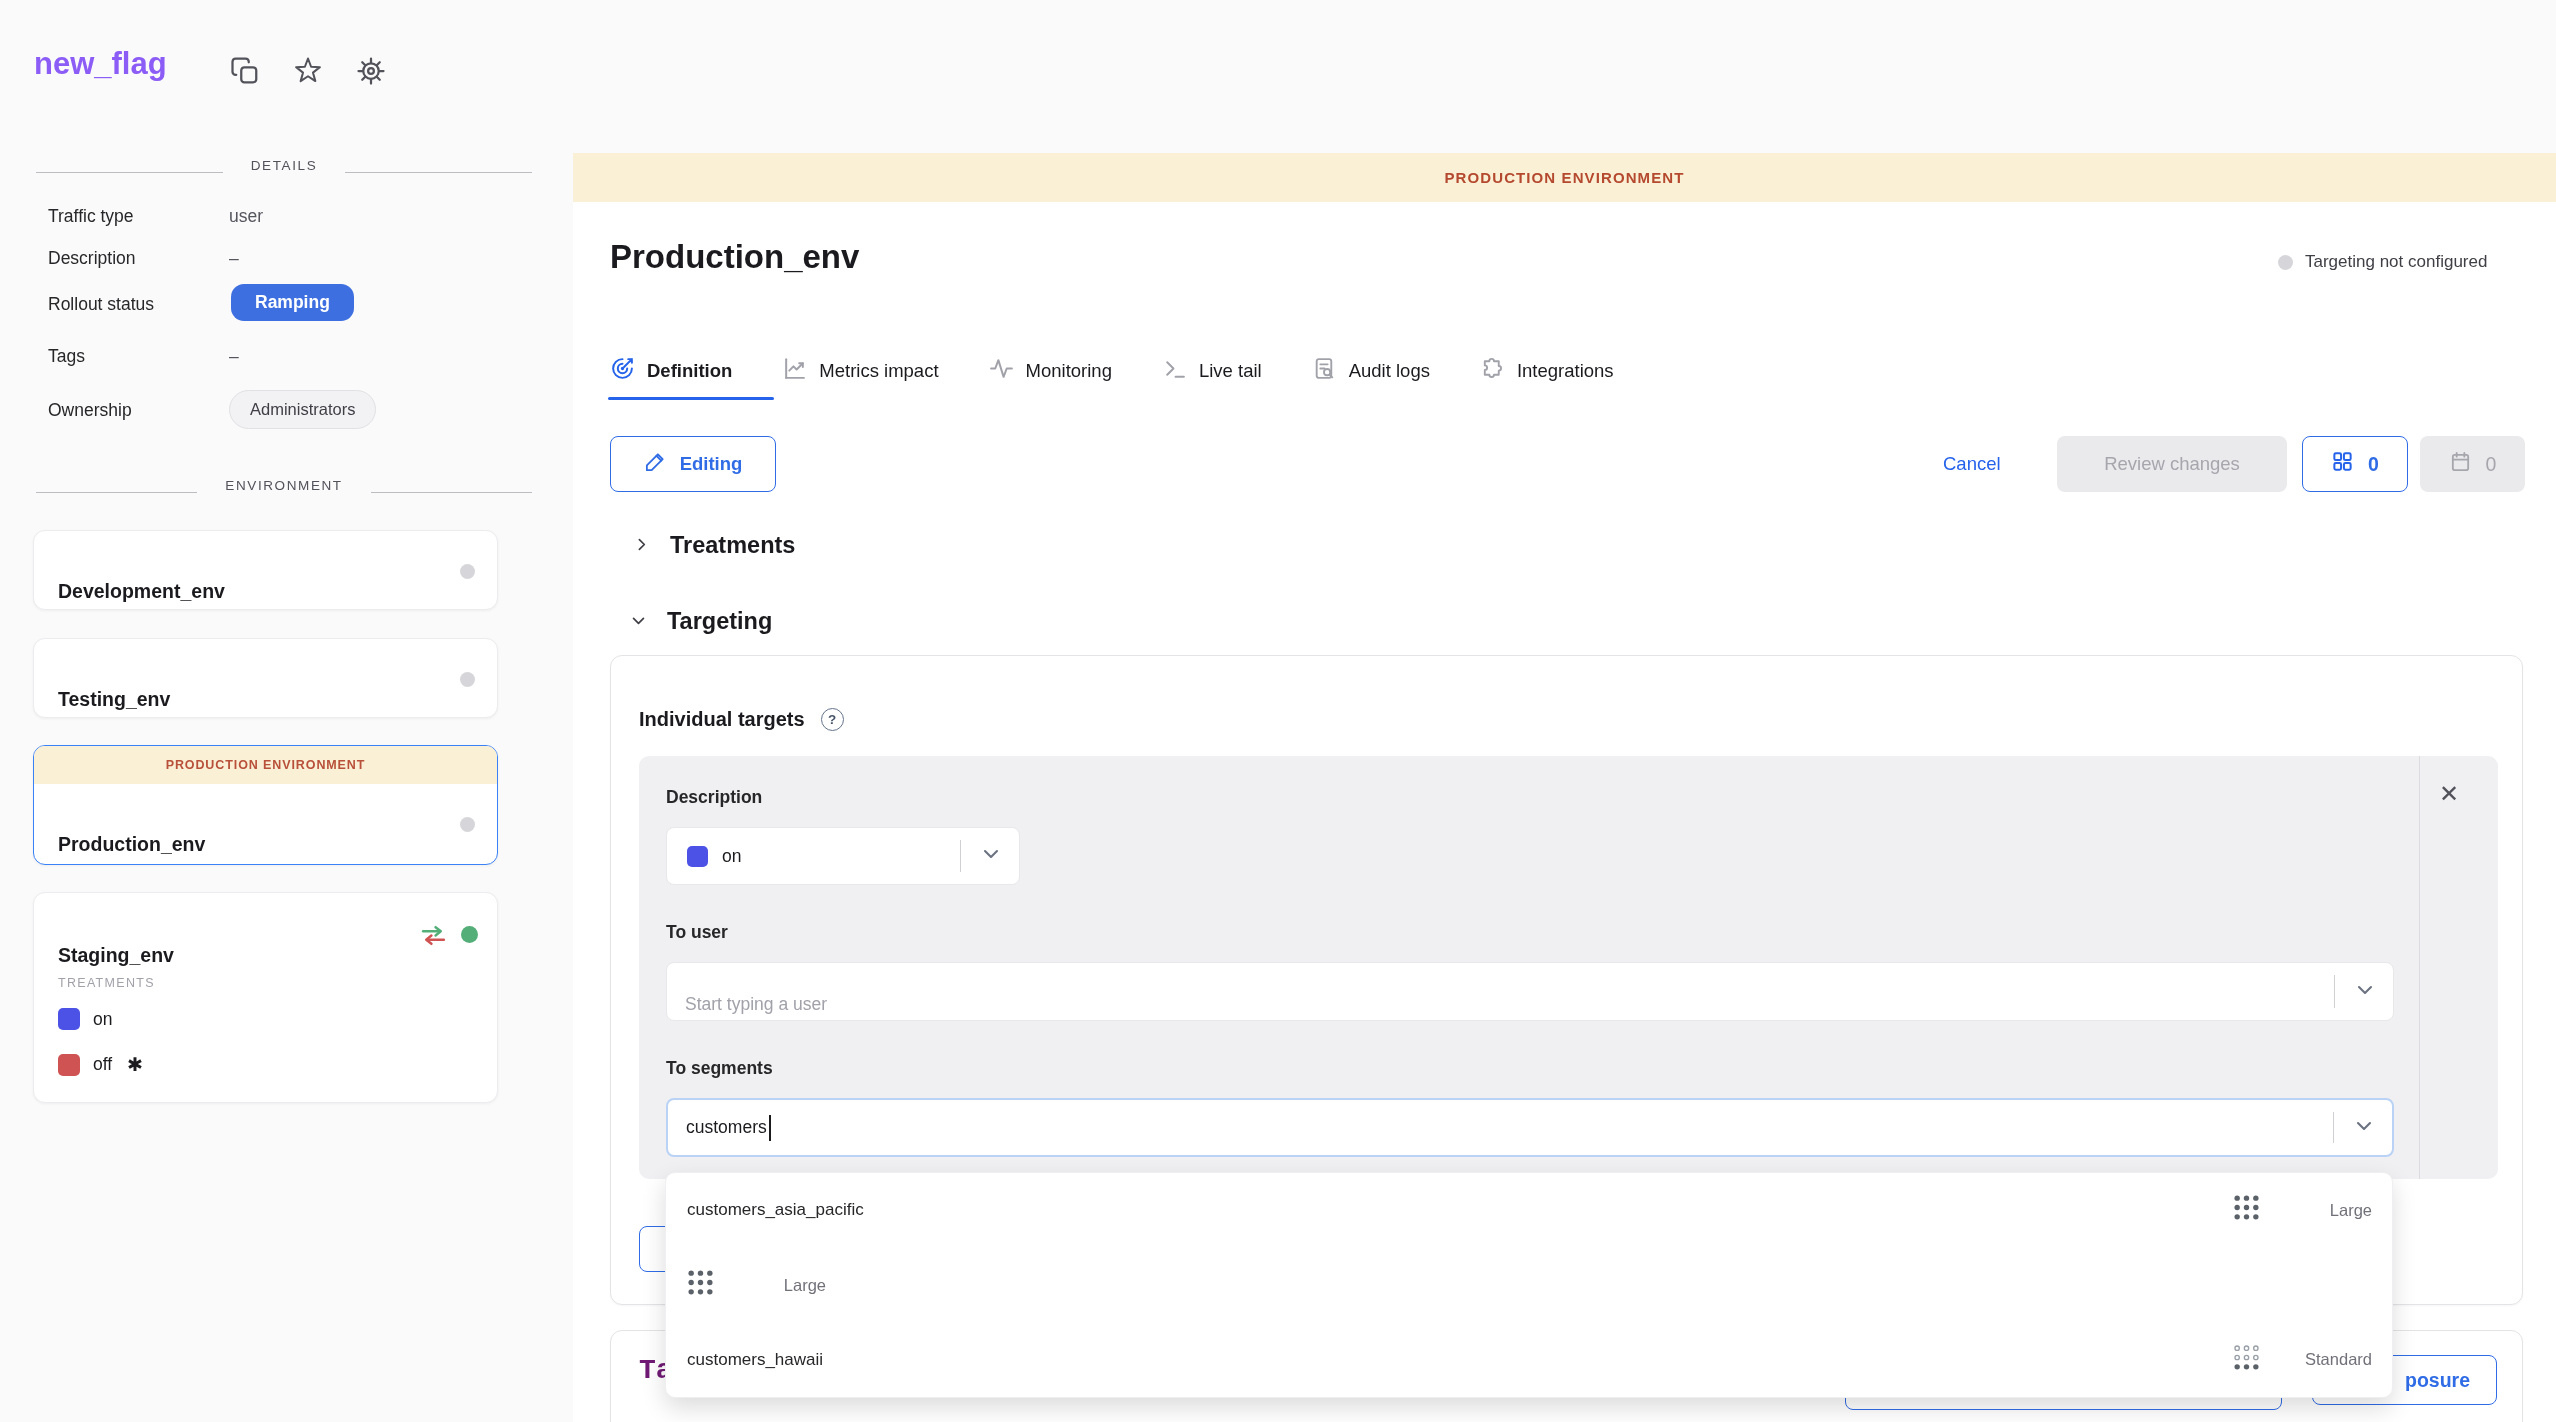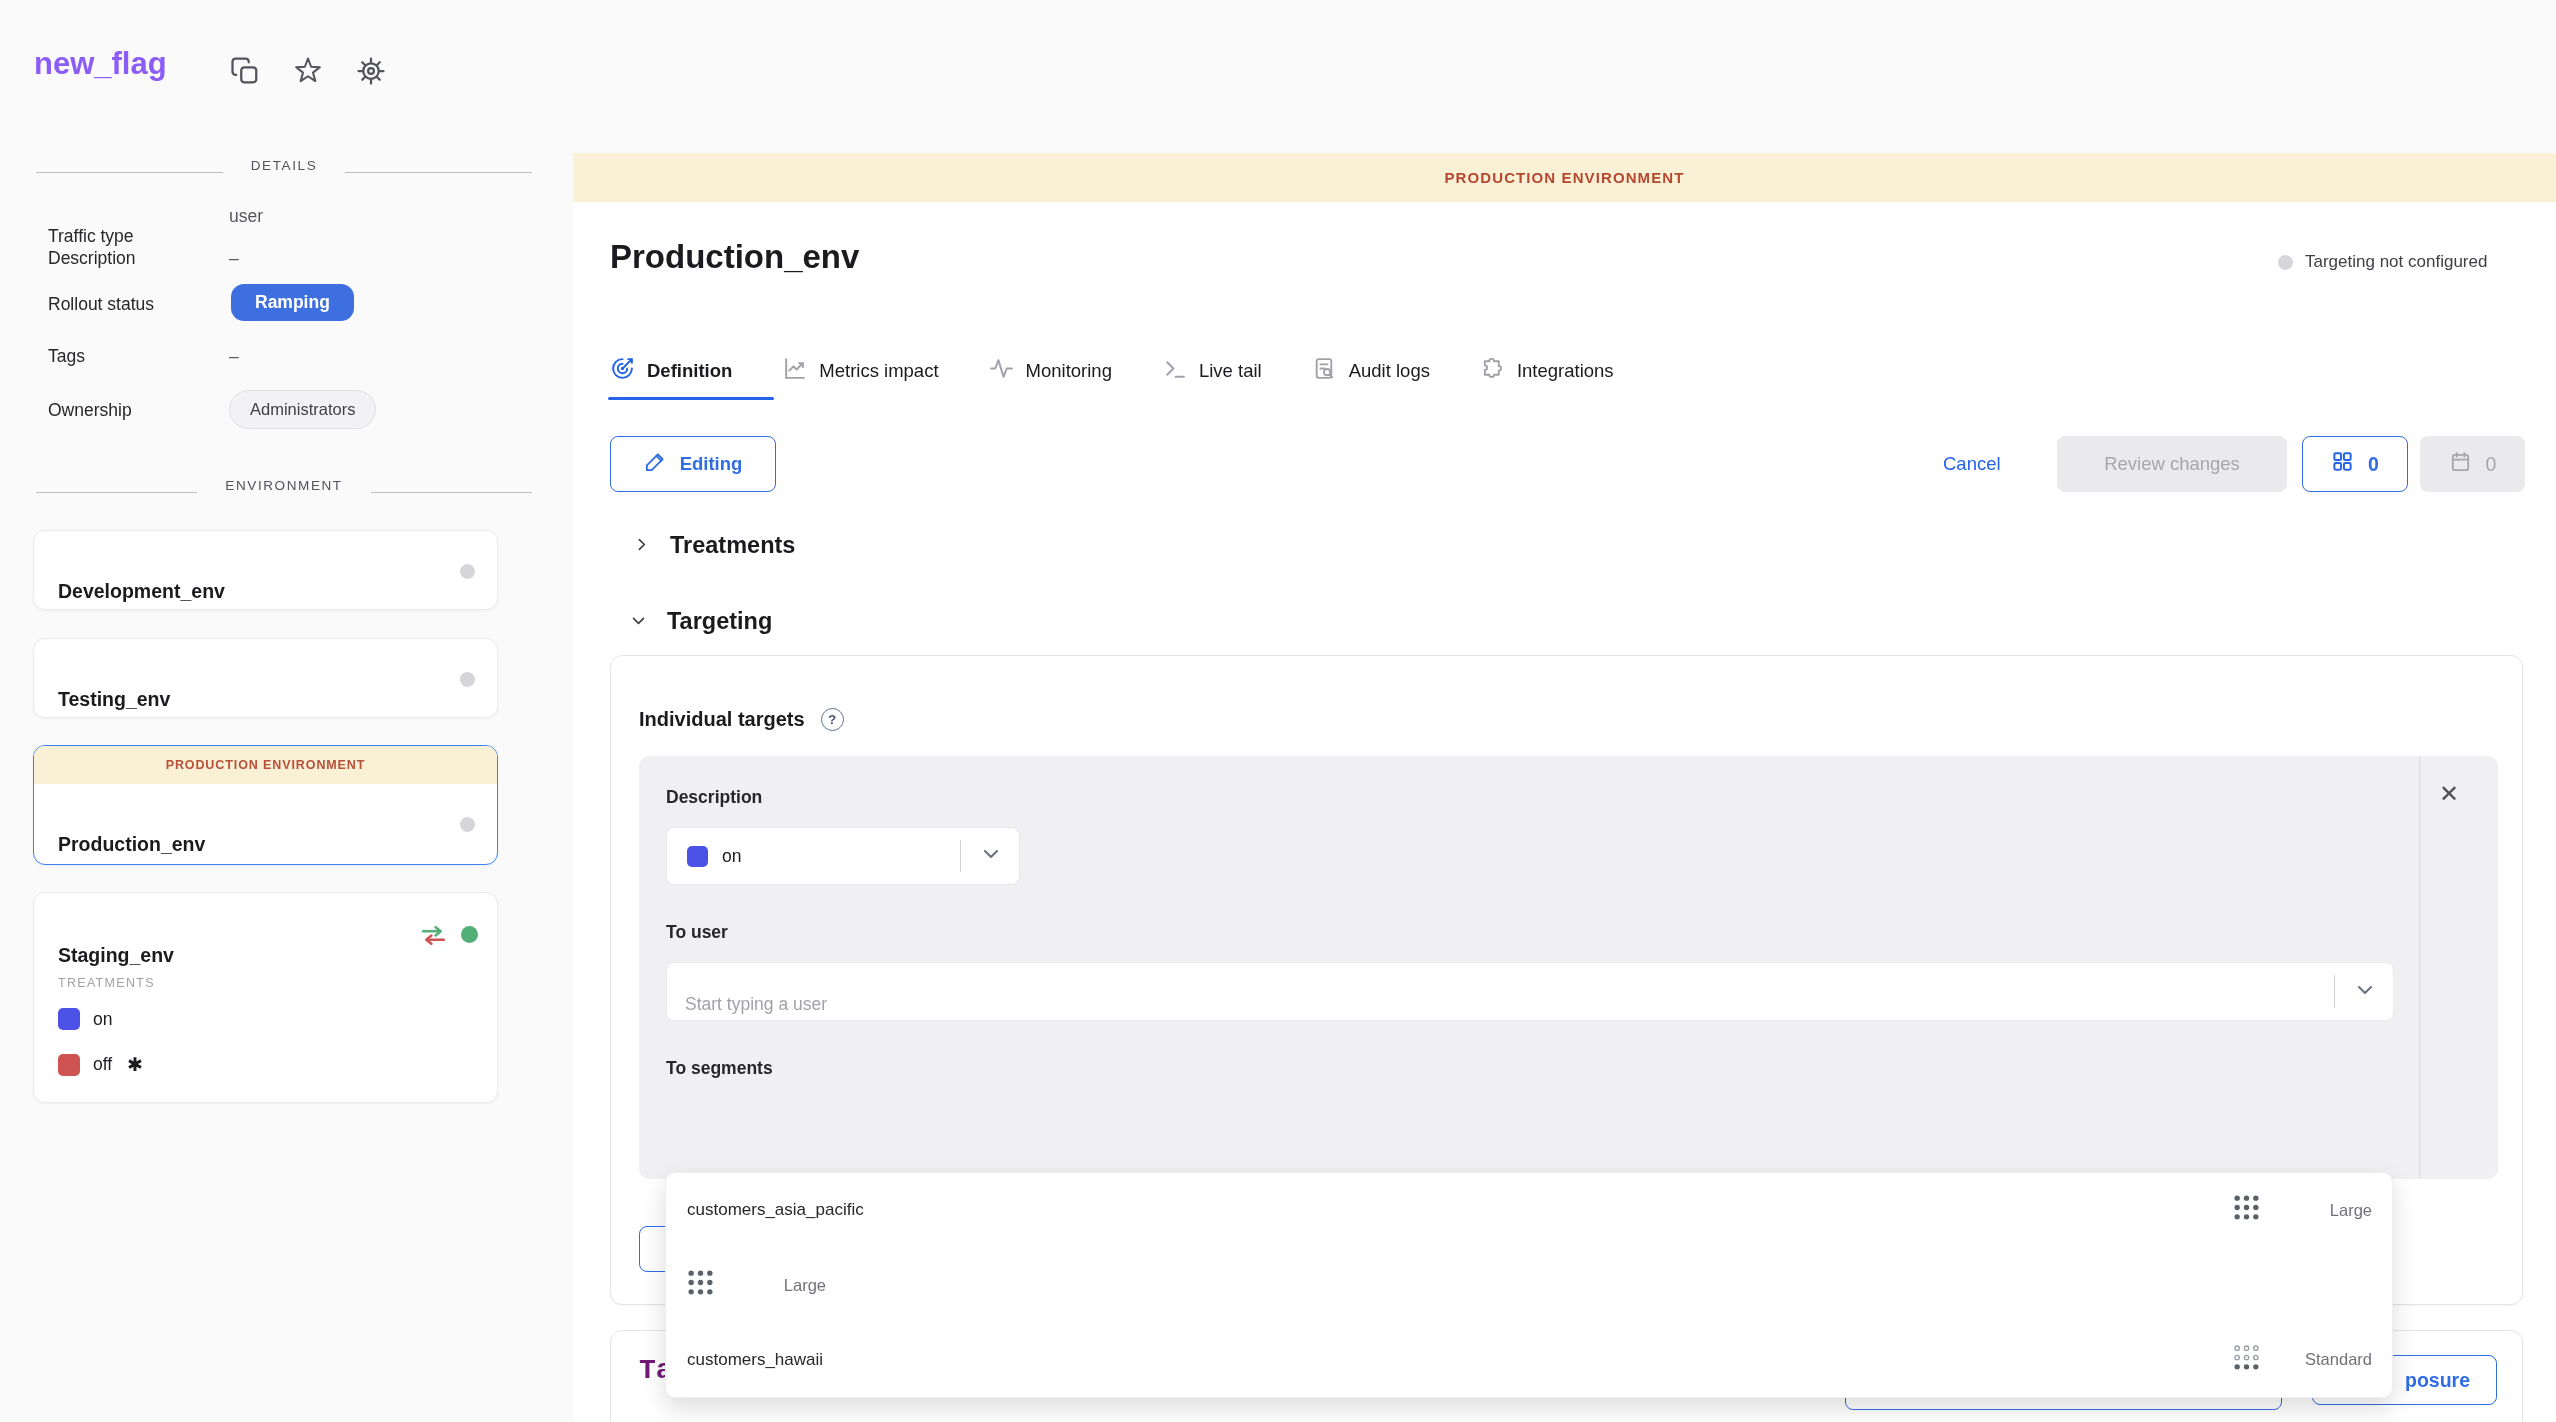--- a/index.html
+++ b/index.html
@@ -91,21 +91,21 @@
     <path d="M18.5 12H22 M12 18.5V22 M5.5 12H2 M12 5.5V2 M16.6 16.6l2.4 2.4 M7.4 16.6l-2.4 2.4 M7.4 7.4L5 5 M16.6 7.4L19 5"></path>
   </svg>
 </span>
 
 <div class="abs divider" style="left:36px; top:158px; width:496px;">
   <span class="dline"></span>
   <span class="dlabel">DETAILS</span>
   <span class="dline"></span>
 </div>
 
-<div class="abs dt-label" style="left:48px; top:206px;margin-top:20px;">Traffic type</div>
+<div class="abs dt-label" style="left:48px; top:206px;">Traffic type</div>
 <div class="abs dt-value" style="left:229px; top:206px;">user</div>
 
 <div class="abs dt-label" style="left:48px; top:248px;">Description</div>
 <div class="abs dt-value" style="left:229px; top:248px;">–</div>
 
 <div class="abs dt-label" style="left:48px; top:294px;">Rollout status</div>
 <div class="abs badge-ramping" style="left:231px; top:284px;">Ramping</div>
 
 <div class="abs dt-label" style="left:48px; top:346px;">Tags</div>
 <div class="abs dt-value" style="left:229px; top:346px;">–</div>
@@ -314,20 +314,32 @@
       <input type="text" placeholder="Start typing a user" style="">
       <span class="vsep"></span>
       <span class="chev clickable">
         <svg width="24" height="24" viewBox="0 0 24 24" fill="none" stroke="#6b7280" stroke-width="2.1" stroke-linecap="round" stroke-linejoin="round">
             <path d="M6 9l6 6 6-6"></path>
           </svg>
       </span>
     </div>
 
     <div class="abs field-label" style="left:27px; top:302px;">To segments</div>
+    <div class="input-box" style="left:27px; top:342px; width:1728px; height:59px; border:2px solid #b9d2f6;">
+      <div class="flex" style="height:100%; padding-left:18px;">
+        <span style="font-size:17.5px;color:#1b1b1f;">customers</span>
+        <span class="caret"></span>
+      </div>
+      <span class="vsep"></span>
+      <span class="chev clickable">
+        <svg width="24" height="24" viewBox="0 0 24 24" fill="none" stroke="#6b7280" stroke-width="2.1" stroke-linecap="round" stroke-linejoin="round">
+            <path d="M6 9l6 6 6-6"></path>
+          </svg>
+      </span>
+    </div>
   </div>
 </div>
 
 <div class="abs btn btn-outline clickable" style="left:639px; top:1226px; width:150px; height:46px; z-index:5;"></div>
 
 <div class="abs panel" style="left:610px; top:1330px; width:1913px; height:120px; z-index:1;">
   <span class="abs" style="left:28px; top:24px; font-size:28px; font-weight:bold; color:#701a75;font-family:Liberation Mono, monospace;">Ta</span>
 </div>
 <div class="abs btn btn-outline clickable" style="left:1845px; top:1357px; width:437px; height:53px; z-index:5;"></div>
 <div class="abs btn-outline clickable" style="position:absolute; left:2312px; top:1355px; width:185px; height:50px; z-index:5; display:flex; align-items:center; justify-content:flex-end; padding-right:26px; font-size:19.5px; border-radius:8px;text-align:right;">

